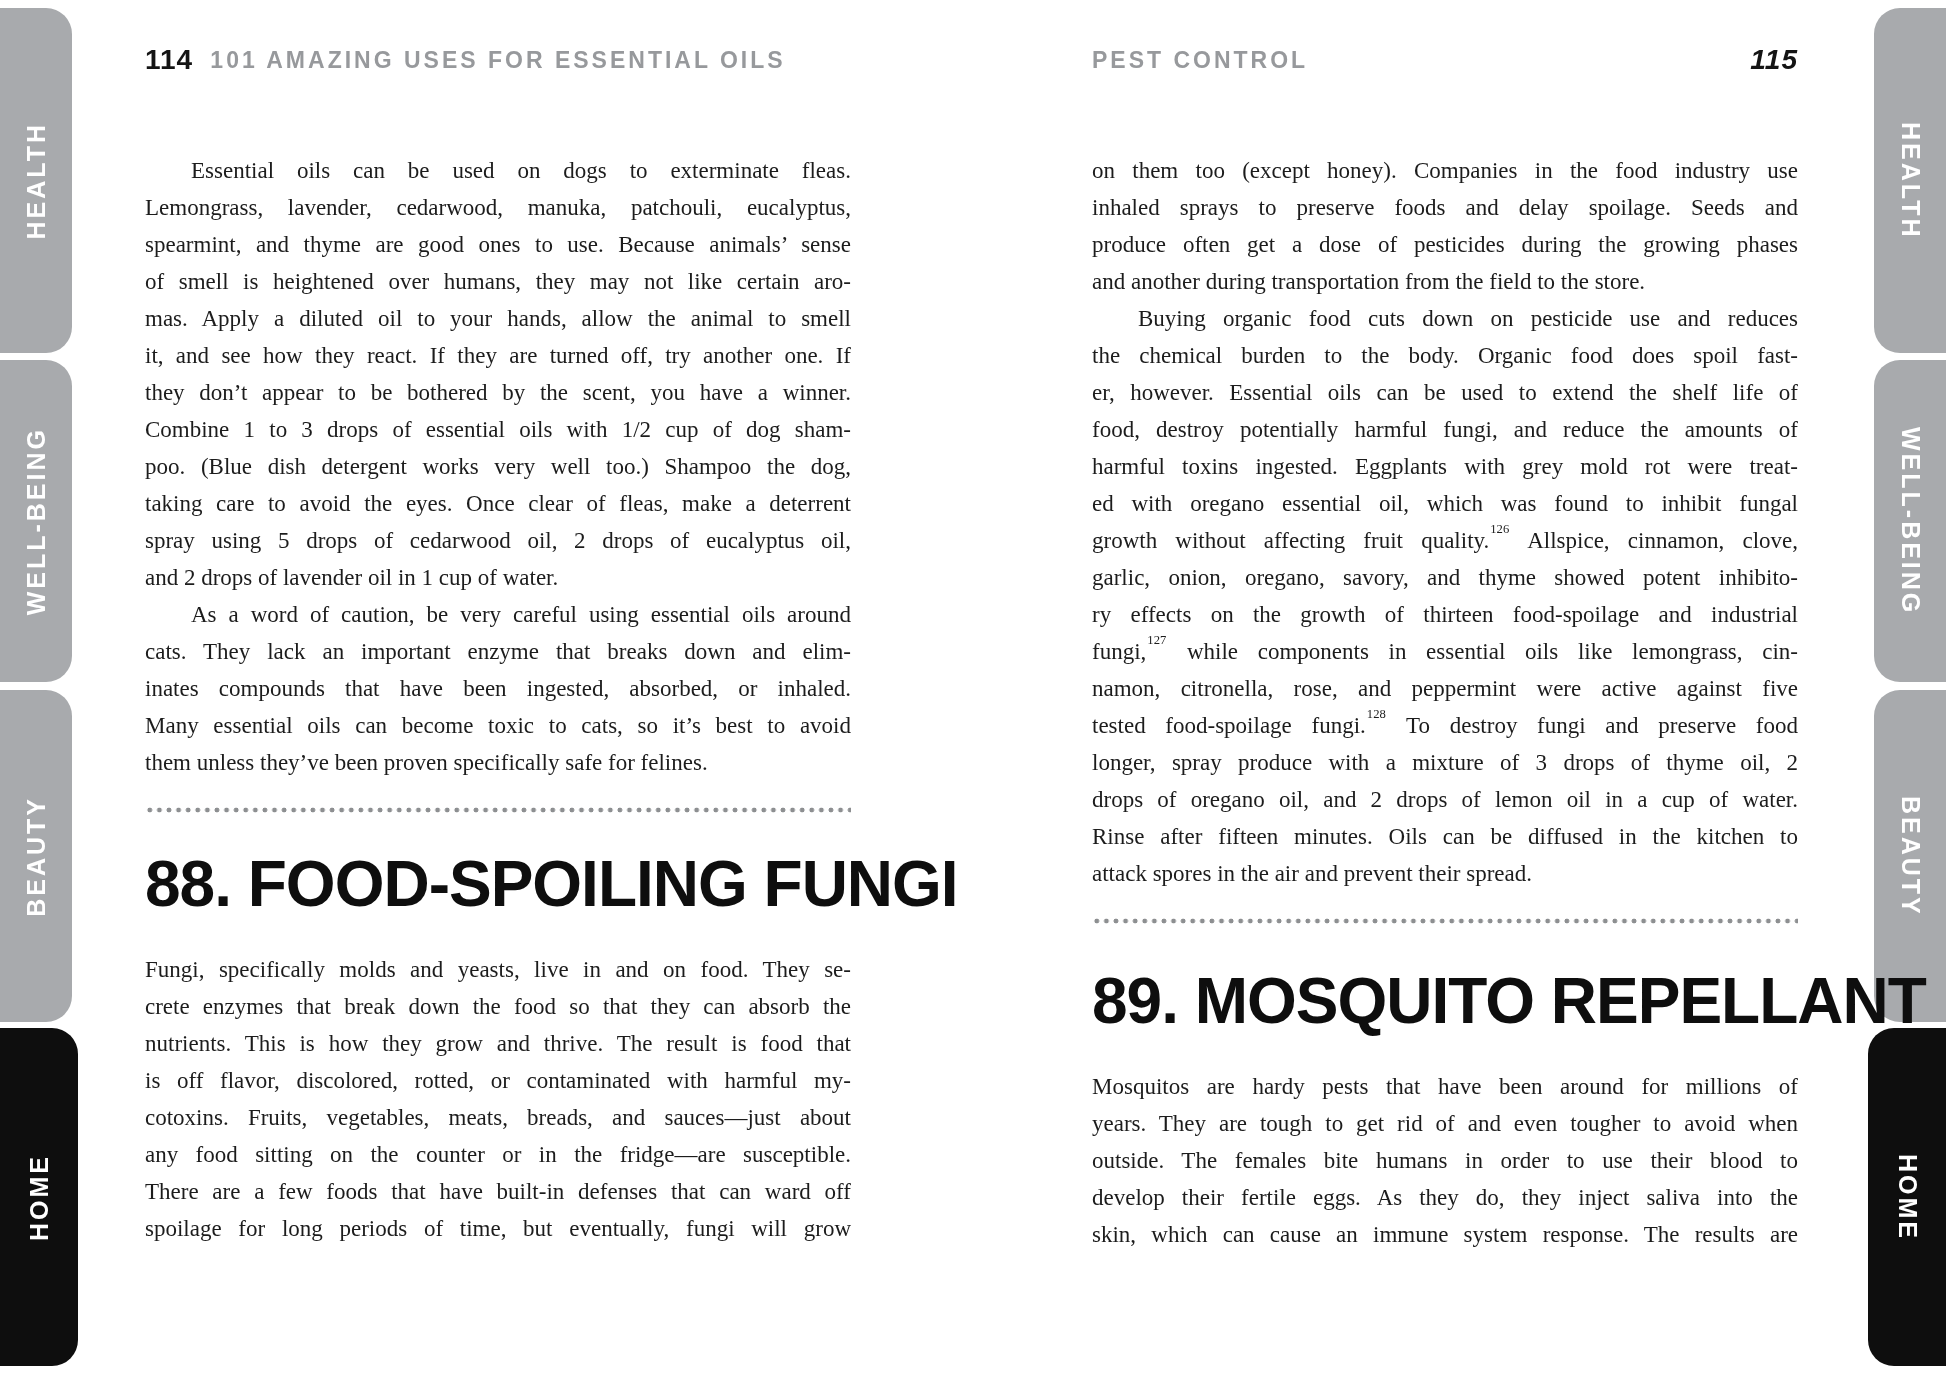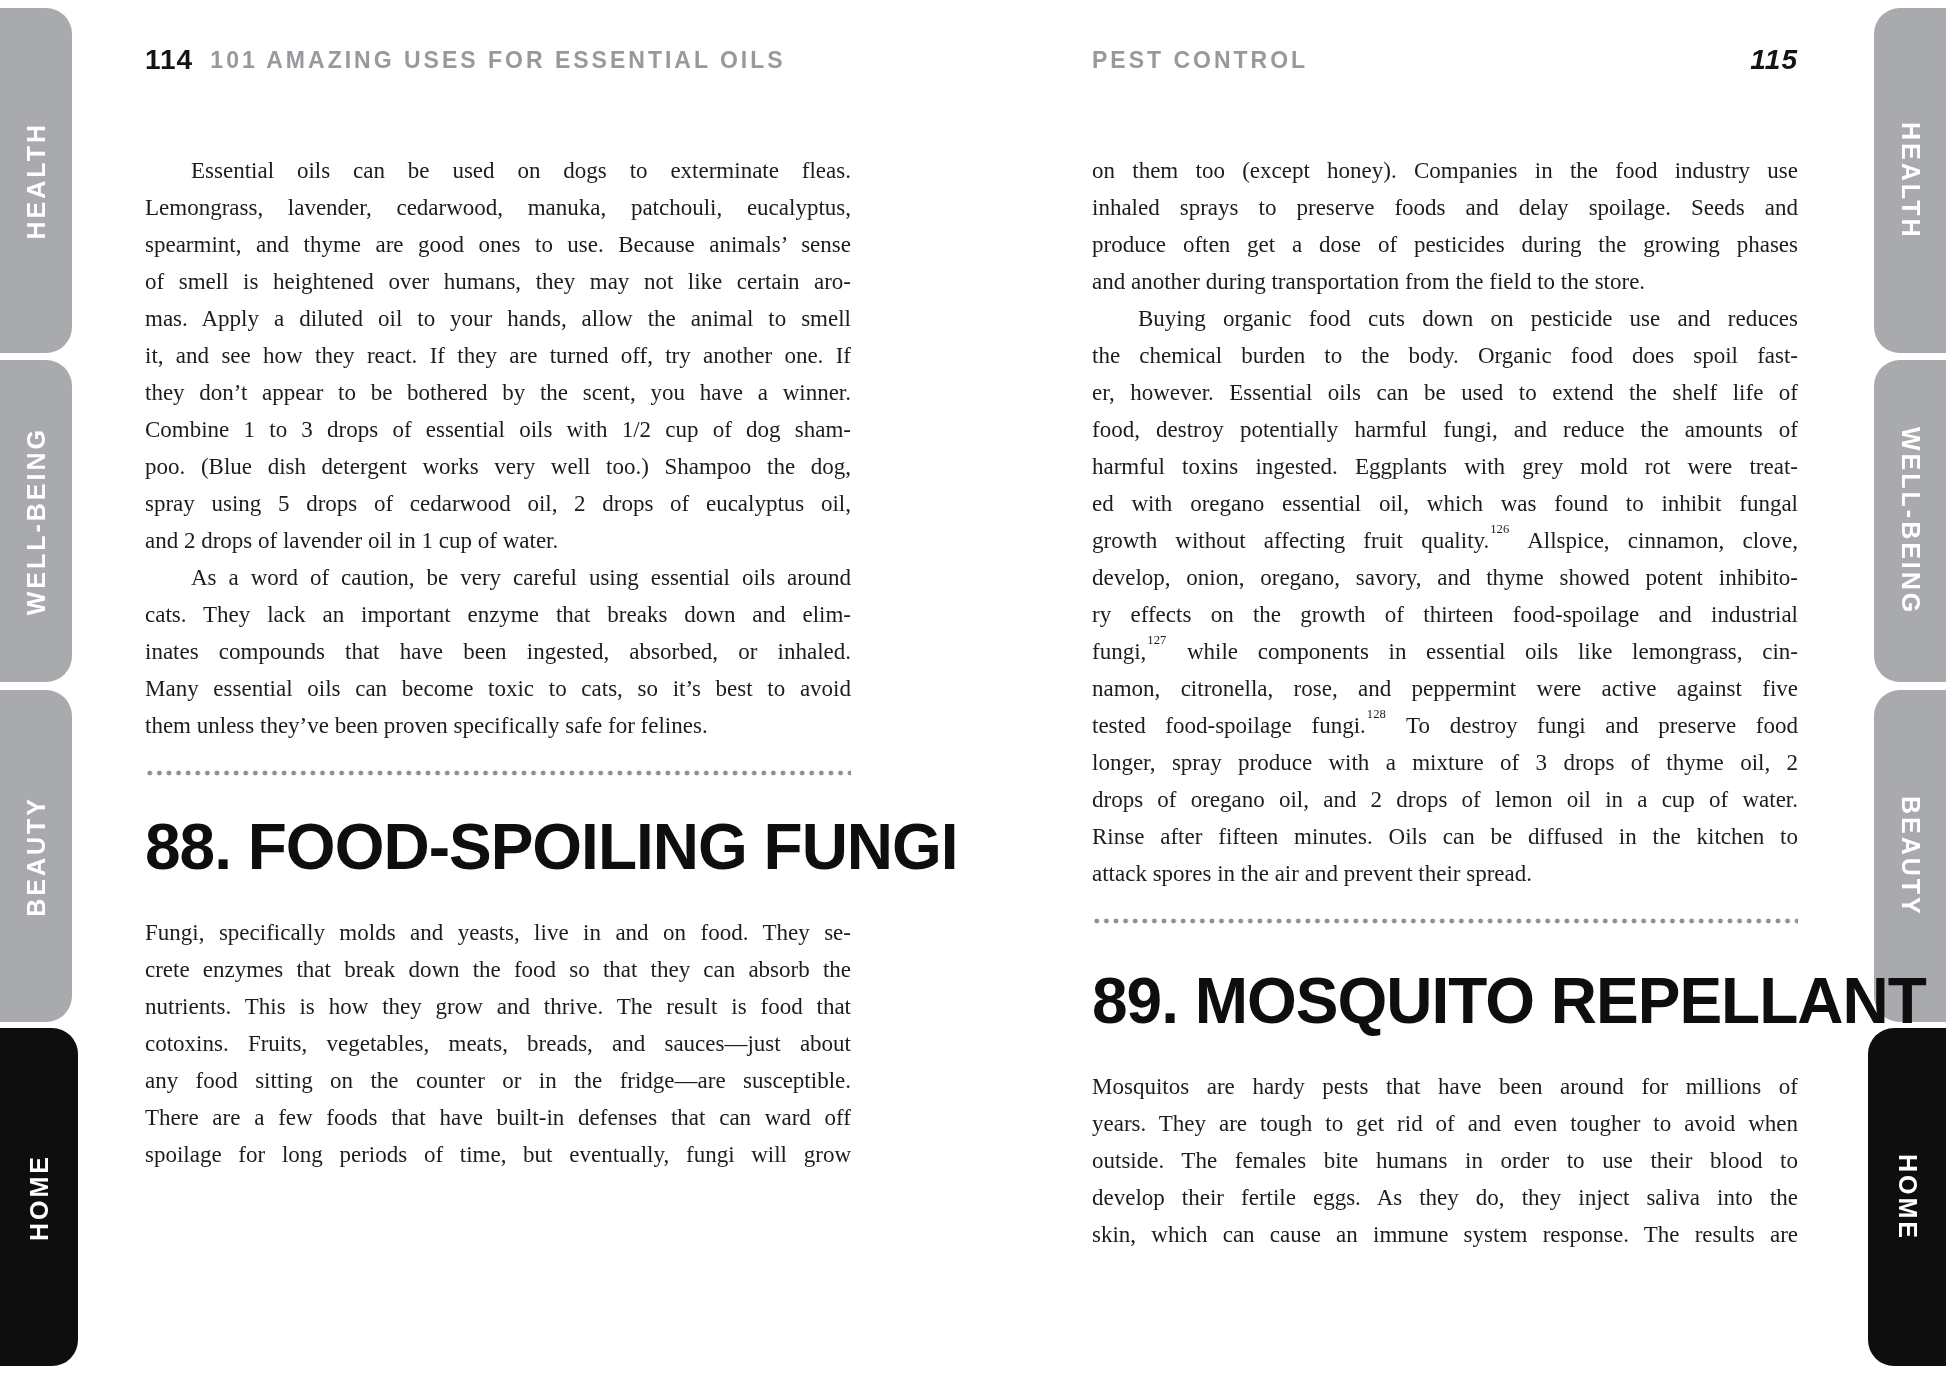--- a/index.html
+++ b/index.html
@@ -95,36 +95,38 @@
   <div class="para indent end">
       <div class="line">Essential oils can be used on dogs to exterminate fleas.</div>
       <div class="line">Lemongrass, lavender, cedarwood, manuka, patchouli, eucalyptus,</div>
       <div class="line">spearmint, and thyme are good ones to use. Because animals’ sense</div>
       <div class="line">of smell is heightened over humans, they may not like certain aro-</div>
       <div class="line">mas. Apply a diluted oil to your hands, allow the animal to smell</div>
       <div class="line">it, and see how they react. If they are turned off, try another one. If</div>
       <div class="line">they don’t appear to be bothered by the scent, you have a winner.</div>
       <div class="line">Combine 1 to 3 drops of essential oils with 1/2 cup of dog sham-</div>
       <div class="line">poo. (Blue dish detergent works very well too.) Shampoo the dog,</div>
+      <div class="line">taking care to avoid the eyes. Once clear of fleas, make a deterrent</div>
       <div class="line">spray using 5 drops of cedarwood oil, 2 drops of eucalyptus oil,</div>
       <div class="line">and 2 drops of lavender oil in 1 cup of water.</div>
     </div>
   <div class="para indent end">
       <div class="line">As a word of caution, be very careful using essential oils around</div>
       <div class="line">cats. They lack an important enzyme that breaks down and elim-</div>
       <div class="line">inates compounds that have been ingested, absorbed, or inhaled.</div>
       <div class="line">Many essential oils can become toxic to cats, so it’s best to avoid</div>
       <div class="line">them unless they’ve been proven specifically safe for felines.</div>
     </div>
   <div class="divider"></div>
   <h2 class="section-heading mt40">88. FOOD-SPOILING FUNGI</h2>
   <div class="para mt22">
       <div class="line">Fungi, specifically molds and yeasts, live in and on food. They se-</div>
       <div class="line">crete enzymes that break down the food so that they can absorb the</div>
       <div class="line">nutrients. This is how they grow and thrive. The result is food that</div>
+      <div class="line">is off flavor, discolored, rotted, or contaminated with harmful my-</div>
       <div class="line">cotoxins. Fruits, vegetables, meats, breads, and sauces—just about</div>
       <div class="line">any food sitting on the counter or in the fridge—are susceptible.</div>
       <div class="line">There are a few foods that have built-in defenses that can ward off</div>
       <div class="line">spoilage for long periods of time, but eventually, fungi will grow</div>
     </div>
 </div>
 
 <div class="col rightcol">
   <div class="para end">
       <div class="line">on them too (except honey). Companies in the food industry use</div>
@@ -133,21 +135,21 @@
       <div class="line">and another during transportation from the field to the store.</div>
     </div>
   <div class="para indent end">
       <div class="line">Buying organic food cuts down on pesticide use and reduces</div>
       <div class="line">the chemical burden to the body. Organic food does spoil fast-</div>
       <div class="line">er, however. Essential oils can be used to extend the shelf life of</div>
       <div class="line">food, destroy potentially harmful fungi, and reduce the amounts of</div>
       <div class="line">harmful toxins ingested. Eggplants with grey mold rot were treat-</div>
       <div class="line">ed with oregano essential oil, which was found to inhibit fungal</div>
       <div class="line">growth without affecting fruit quality.<sup>126</sup> Allspice, cinnamon, clove,</div>
-      <div class="line">develop, onion, oregano, savory, and thyme showed potent inhibito-</div>
+      <div class="line">garlic, onion, oregano, savory, and thyme showed potent inhibito-</div>
       <div class="line">ry effects on the growth of thirteen food-spoilage and industrial</div>
       <div class="line">fungi,<sup>127</sup> while components in essential oils like lemongrass, cin-</div>
       <div class="line">namon, citronella, rose, and peppermint were active against five</div>
       <div class="line">tested food-spoilage fungi.<sup>128</sup> To destroy fungi and preserve food</div>
       <div class="line">longer, spray produce with a mixture of 3 drops of thyme oil, 2</div>
       <div class="line">drops of oregano oil, and 2 drops of lemon oil in a cup of water.</div>
       <div class="line">Rinse after fifteen minutes. Oils can be diffused in the kitchen to</div>
       <div class="line">attack spores in the air and prevent their spread.</div>
     </div>
   <div class="divider"></div>

